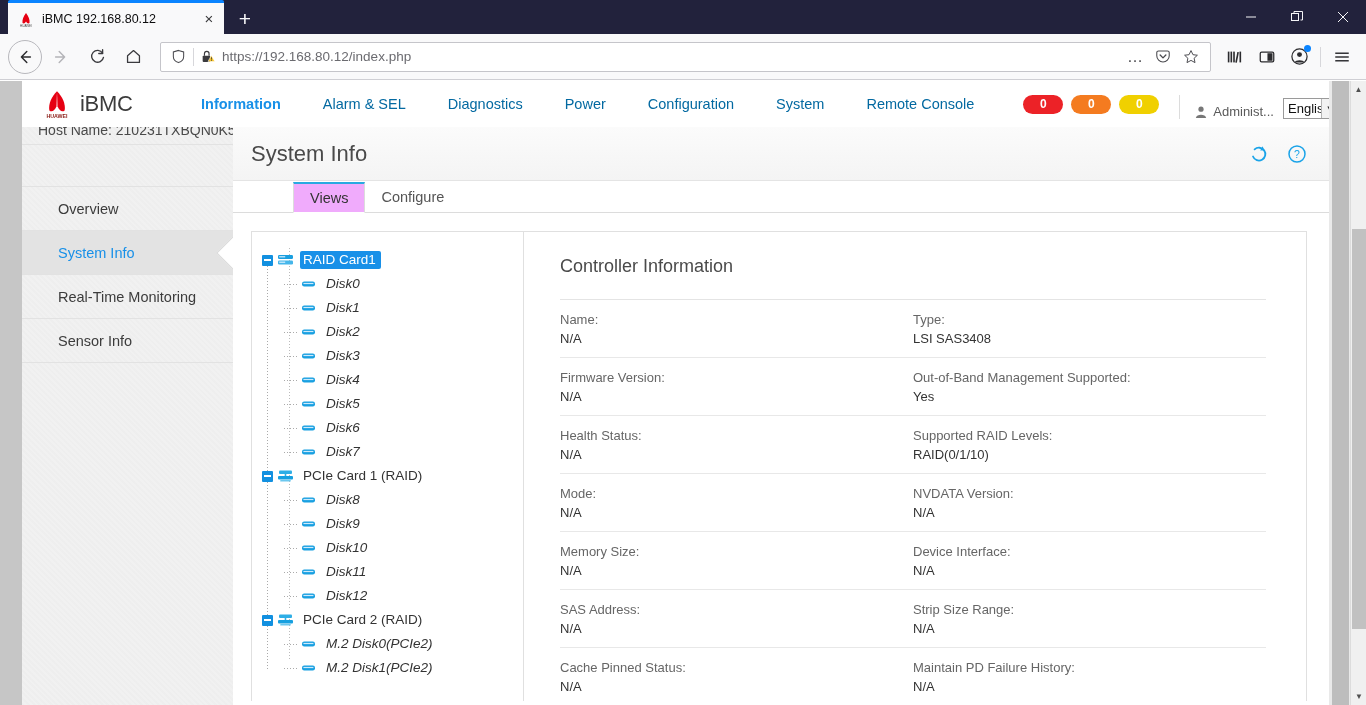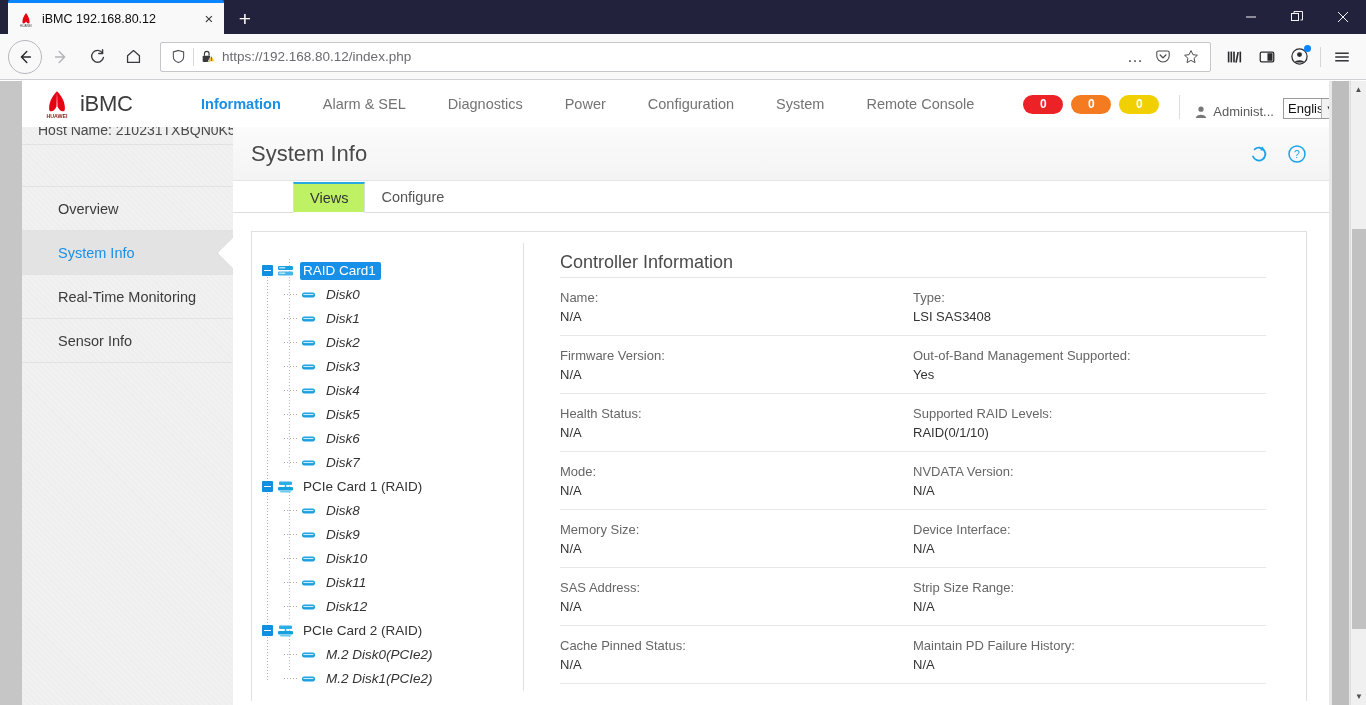--- a/index.html
+++ b/index.html
@@ -103,21 +103,21 @@
   
   .ibmc-header {
     height: 46px; background: #fff; display: flex; align-items: center;
     padding-left: 18px; position: relative; z-index: 6;
   }
   .logo-wrap { display: flex; align-items: center; width: 148px; flex: 0 0 148px; }
   .huawei-logo { width: 34px; height: 30px; position: relative; }
   .logo-text { font-size: 22px; color: #3c3c3c; letter-spacing: -0.3px; margin-left: 6px; font-weight: 400;}
   .nav { display: flex; align-items: center; gap: 16px; }
   .nav-item {
-    font-size: 14.5px; color: #737373; padding: 0 13px; white-space: nowrap;
+    font-size: 14.5px; color: #0369a1; padding: 0 13px; white-space: nowrap;
   }
   .nav-item.active { color: #1890e8; font-weight: bold; }
   .alarms { display: flex; align-items: center; gap: 8px; margin-left: 36px; }
   .badge {
     width: 40px; height: 19px; border-radius: 10px; color: #fff; font-size: 12px;
     display: flex; align-items: center; justify-content: center; font-weight: 600;
   }
   .hdr-right { display: flex; align-items: flex-end; margin-left: 20px; }
   .hdr-div { width:1px; height:24px; background:#dcdcdc; margin-right: 14px; }
   .user-ico { width: 14px; height: 14px; margin-right: 5px; position: relative; }
@@ -176,27 +176,27 @@
 
   .tabs {
     display: flex; align-items: flex-end; height: 32px; padding-left: 60px;
     border-bottom: 1px solid #dcdcdc; background: #fff;
   }
   .tab-btn {
     font-size: 14.5px; color: #555; padding: 0 16px; height: 31px;
     display: flex; align-items: center; position: relative; background: transparent;
   }
   .tab-btn.active {
-    background: #bef264; border: 1px solid #dcdcdc; border-bottom-color: #fff;
+    background: #f0abfc; border: 1px solid #dcdcdc; border-bottom-color: #fff;
     border-top: 2px solid #29a9e1; margin-bottom: -1px; color: #333;
   }
 
   .panel {
     margin: 18px 22px 0 18px; border: 1px solid #e0e0e0; border-bottom: none;
-    height: 470px; display: flex; background: #fff; overflow: hidden; align-items: center;
+    height: 470px; display: flex; background: #fff; overflow: hidden;
   }
   .tree-pane {
     width: 272px; flex: 0 0 272px; border-right: 1px solid #e0e0e0;
     padding: 16px 0 0 10px; overflow: hidden; position: relative;
   }
   .tnode {
     display: flex; align-items: center; height: 24px; position: relative;
     font-size: 13.5px; color: #333;
   }
   .tnode .toggle {
@@ -222,21 +222,21 @@
     background-size: 1px 3px; background-repeat: repeat-y;
   }
   .vline2 {
     position: absolute; left: 37px; width: 1px;
     background-image: linear-gradient(to bottom, #bbb 50%, transparent 0%);
     background-size: 1px 3px; background-repeat: repeat-y;
   }
 
   .detail-pane { flex: 1; padding: 24px 40px 0 36px; min-width: 0; overflow: hidden; }
   .detail-title {
-    font-size: 18px; color: #4a4a4a; font-weight: 400; padding-bottom: 4px;
+    font-size: 18px; color: #4a4a4a; font-weight: 400; padding-bottom: 22px;
     border-bottom: 1px solid #e4e4e4;
   }
   .drow {
     display: flex; padding: 11px 0 10px 0; border-bottom: 1px solid #e8e8e8;
   }
   .dcell { width: 50%; min-width: 0; padding-right: 12px; }
   .dlabel { font-size: 13px; color: #666; line-height: 17px; }
   .dval { font-size: 13px; color: #333; line-height: 17px; margin-top: 2px; }
 </style>
 </head>

